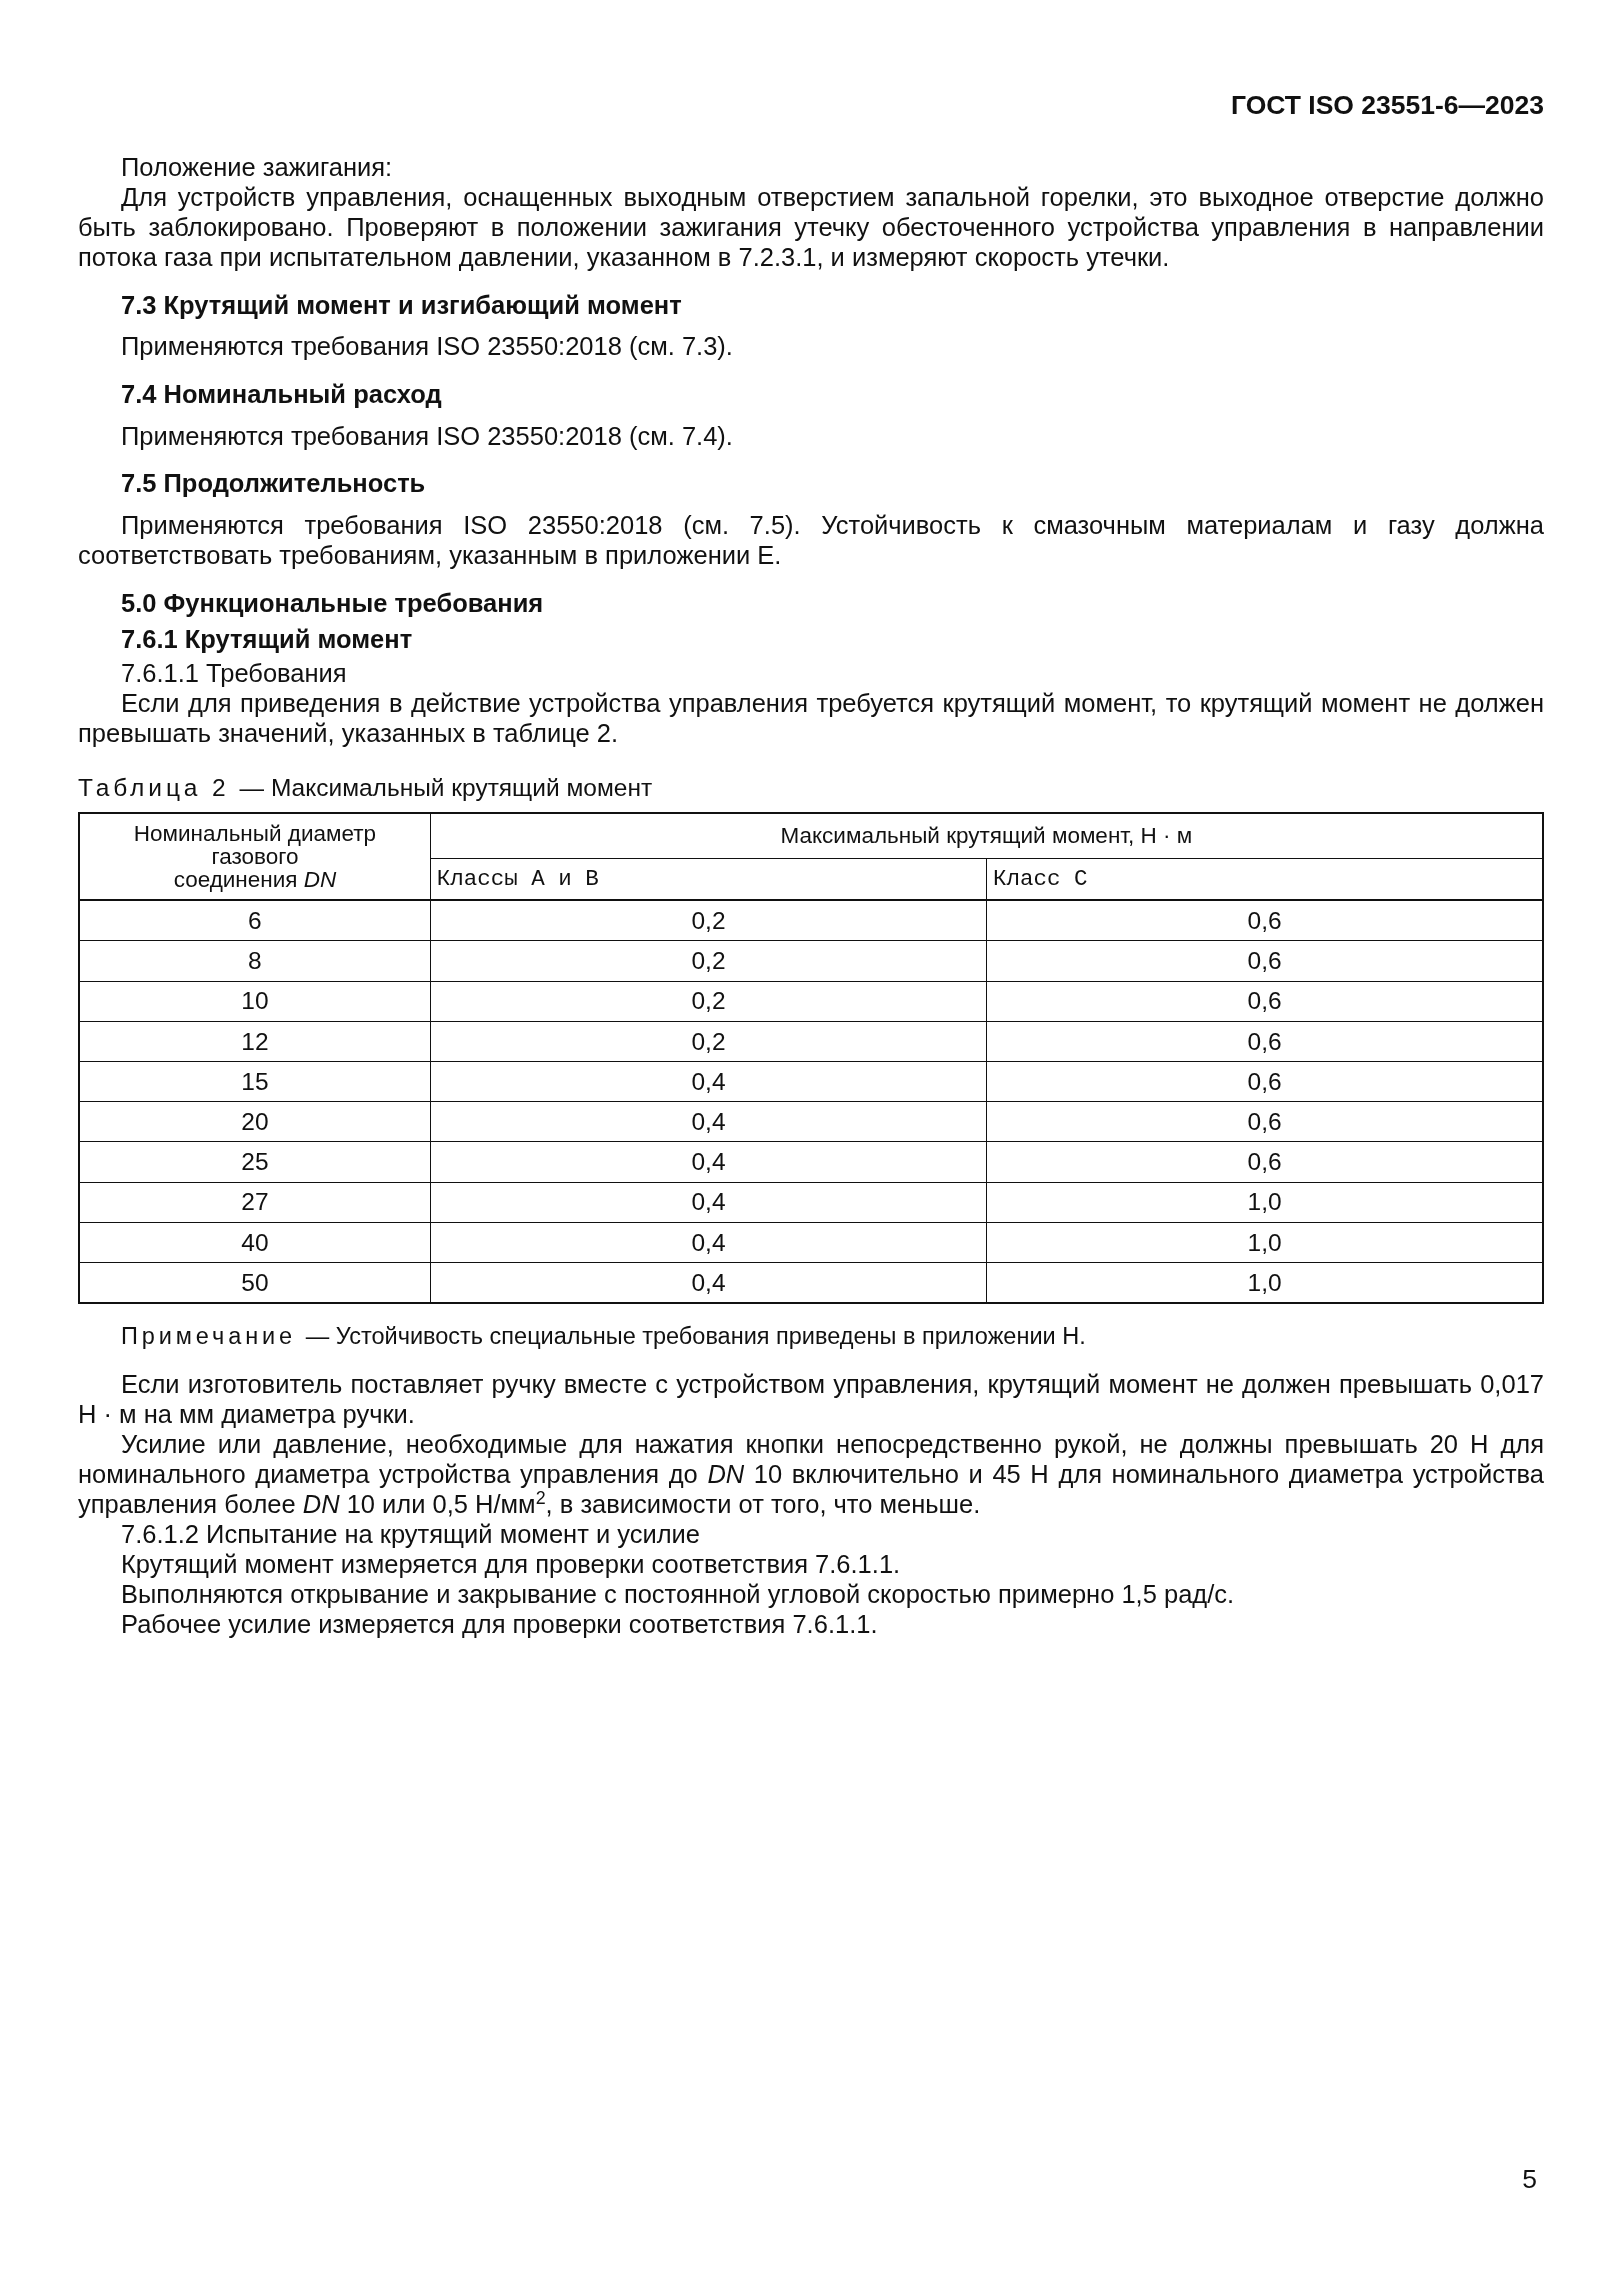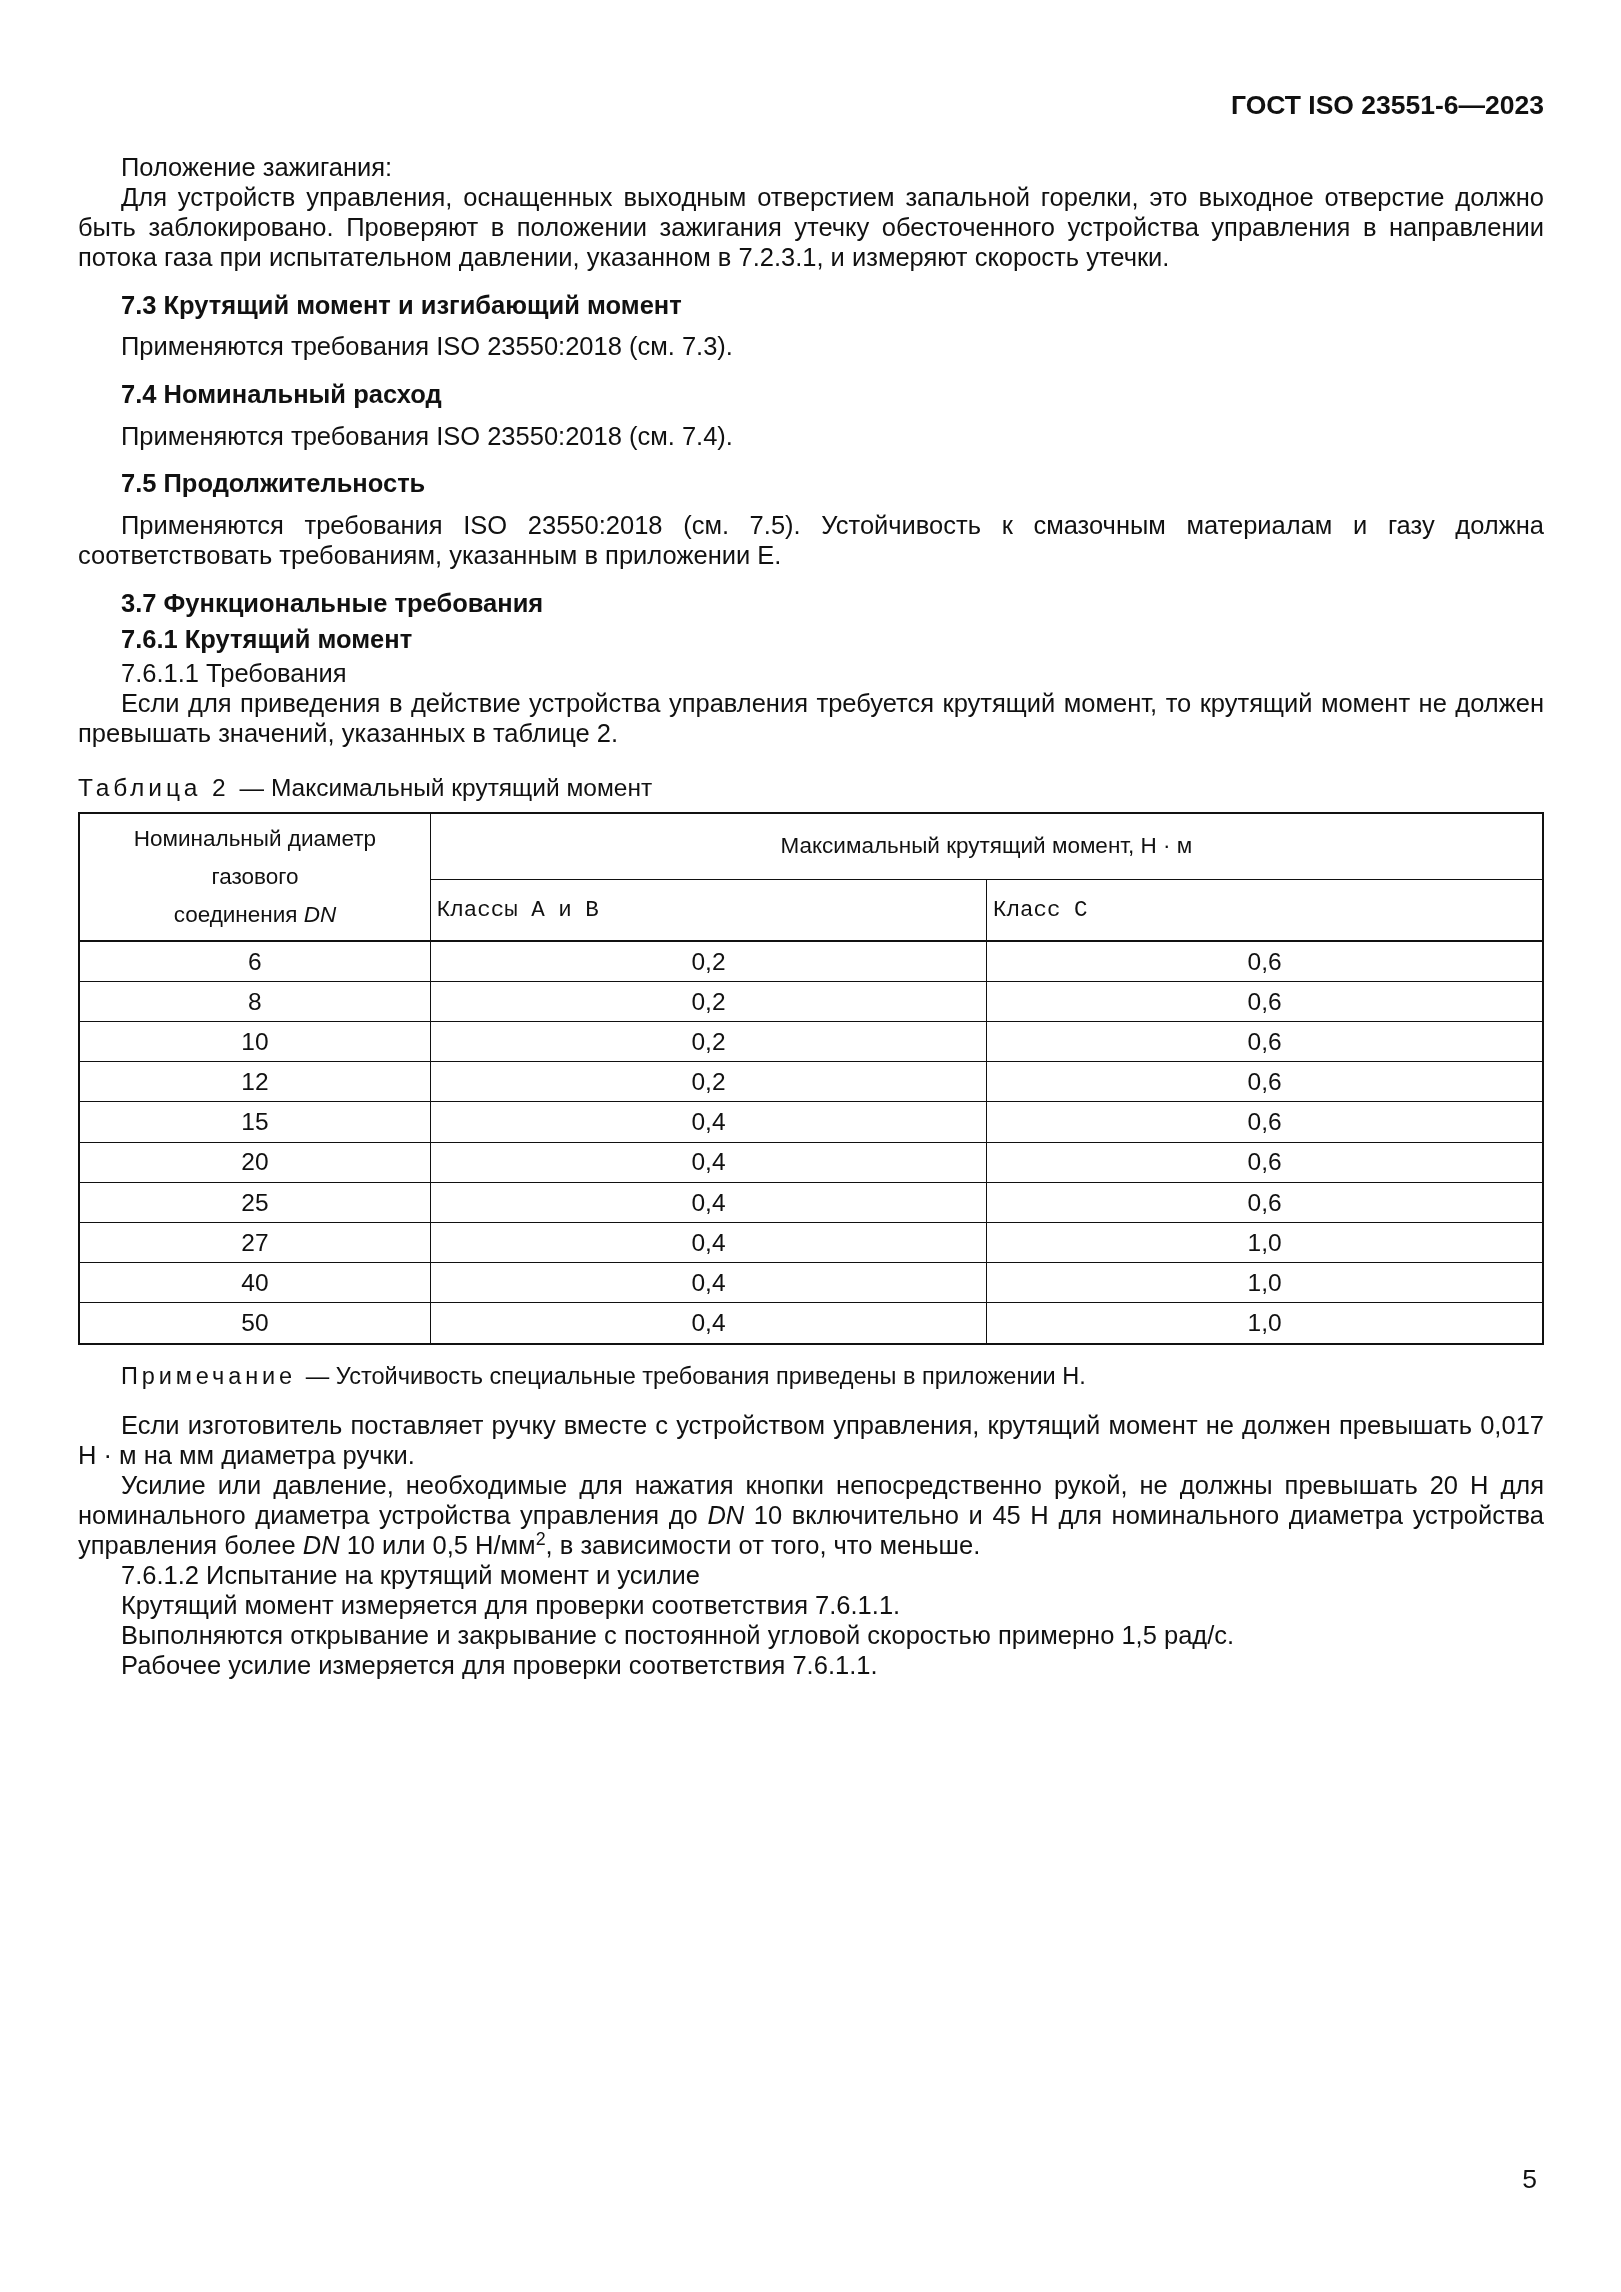--- a/index.html
+++ b/index.html
@@ -47,21 +47,21 @@
     border-collapse: collapse;
     border: 2px solid #111;
   }
   table.torque-table th, table.torque-table td {
     border: 1px solid #111;
     font-weight: 400;
   }
   .dn-h {
     width: 24%;
     font-size: 22.5px;
-    line-height: 38px;
+    line-height: 23px;
     text-align: center;
     vertical-align: middle;
     padding: 5.9px 9.8px;
     border-bottom: 2.9px solid #111 !important;
   }
   .span-h {
     font-size: 22.5px;
     line-height: 26.5px;
     text-align: center;
     padding: 8.8px 5.9px;
@@ -109,21 +109,21 @@
 
   <div class="heading">7.3 Крутящий момент и изгибающий момент</div>
   <p class="para">Применяются требования ISO 23550:2018 (см. 7.3).</p>
 
   <div class="heading">7.4 Номинальный расход</div>
   <p class="para">Применяются требования ISO 23550:2018 (см. 7.4).</p>
 
   <div class="heading">7.5 Продолжительность</div>
   <p class="para">Применяются требования ISO 23550:2018 (см. 7.5). Устойчивость к смазочным материалам и газу должна соответствовать требованиям, указанным в приложении Е.</p>
 
-  <div class="heading tight-top">3.7 Функциональные требования</div>
+  <div class="heading tight-top">5.0 Функциональные требования</div>
   <div class="heading tight">7.6.1 Крутящий момент</div>
   <p class="para">7.6.1.1 Требования</p>
   <p class="para">Если для приведения в действие устройства управления требуется крутящий момент, то крутящий момент не должен превышать значений, указанных в таблице 2.</p>
 
   <div class="table-caption">
     <span class="caption-label">Таблица 2</span><span class="caption-rest">— Максимальный крутящий момент</span>
   </div>
 
   <table class="torque-table">
     <thead>

